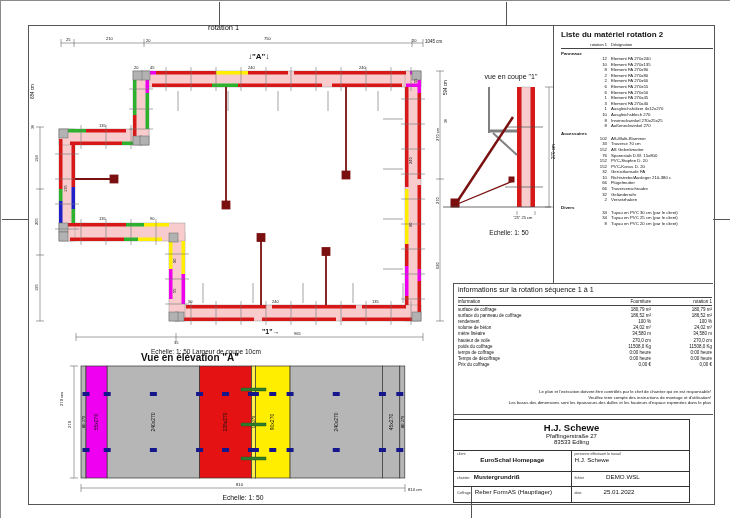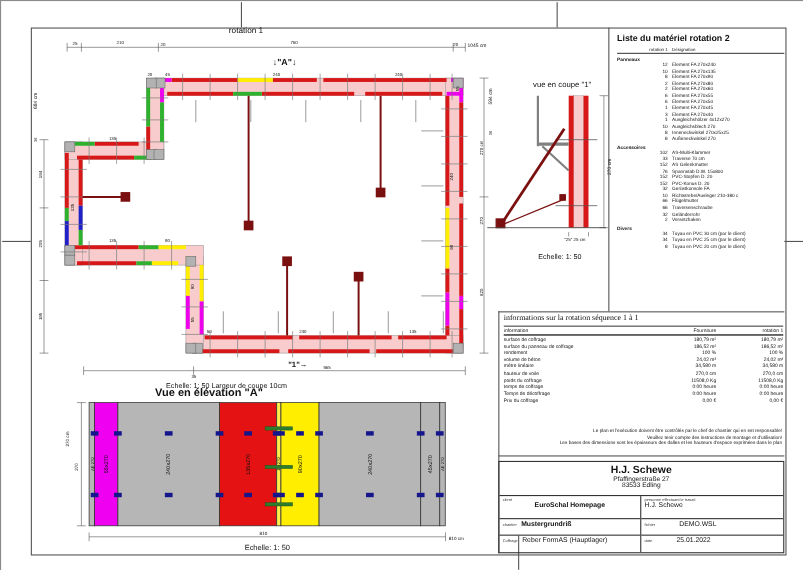--- a/index.html
+++ b/index.html
@@ -13,29 +13,29 @@
   .mlist{position:absolute;left:560px;top:29px;width:152px;}
   .ml-title{font-size:8px;font-weight:bold;margin-bottom:3px;}
   .ml-head{display:flex;font-size:4px;border-bottom:0.5px solid #444;padding-bottom:1px;margin-bottom:1px;}
   .ml-head .ml-qty{font-weight:normal;}
   .ml-group{font-size:4.4px;font-weight:bold;margin-top:2px;}
   .ml-row{display:flex;font-size:4.3px;line-height:5.6px;}
   .ml-qty{width:46px;text-align:right;padding-right:4px;flex:none;}
   .ml-des{flex:1;}
   
   .info{position:absolute;left:457px;top:284px;width:254px;}
-  .info-title{font-size:7.2px;margin-bottom:3px;font-family:Liberation Serif, serif;}
+  .info-title{font-size:7.2px;margin-bottom:3px;}
   table.it{width:100%;border-collapse:collapse;font-size:4.5px;}
   table.it th{font-weight:normal;text-align:left;border-top:0.5px solid #444;border-bottom:0.5px solid #444;padding:1px 0;}
   table.it th.num,table.it td.num{text-align:right;}
   table.it td{padding:0.6px 0;}
   table.it th:nth-child(2),table.it th:nth-child(3){width:24%;}
   .disc{position:absolute;left:452px;top:388px;width:258px;font-size:4.3px;text-align:right;line-height:5.6px;}
   
-  .tblock{position:absolute;left:452px;top:418px;width:260px;height:84px;border:1px solid #333;box-sizing:border-box;}
+  .tblock{position:absolute;left:452px;top:418px;width:237px;height:84px;border:1px solid #333;box-sizing:border-box;}
   .tb-company{height:31px;text-align:center;border-bottom:1px solid #333;box-sizing:border-box;padding-top:2px;}
   .tb-name{font-size:9.5px;font-weight:bold;}
   .tb-addr{font-size:6px;}
   .tb-grid{display:flex;height:51px;}
   .tb-col{width:50%;box-sizing:border-box;display:flex;flex-direction:column;}
   .tb-col.left{border-right:1px solid #333;}
   .tb-cell{box-sizing:border-box;padding:1px 3px;border-bottom:1px solid #333;position:relative;}
   .tb-cell:last-child{border-bottom:none;}
   .tb-lab{font-size:3.6px;color:#333;display:block;}
   .tb-val{font-size:6.2px;}

